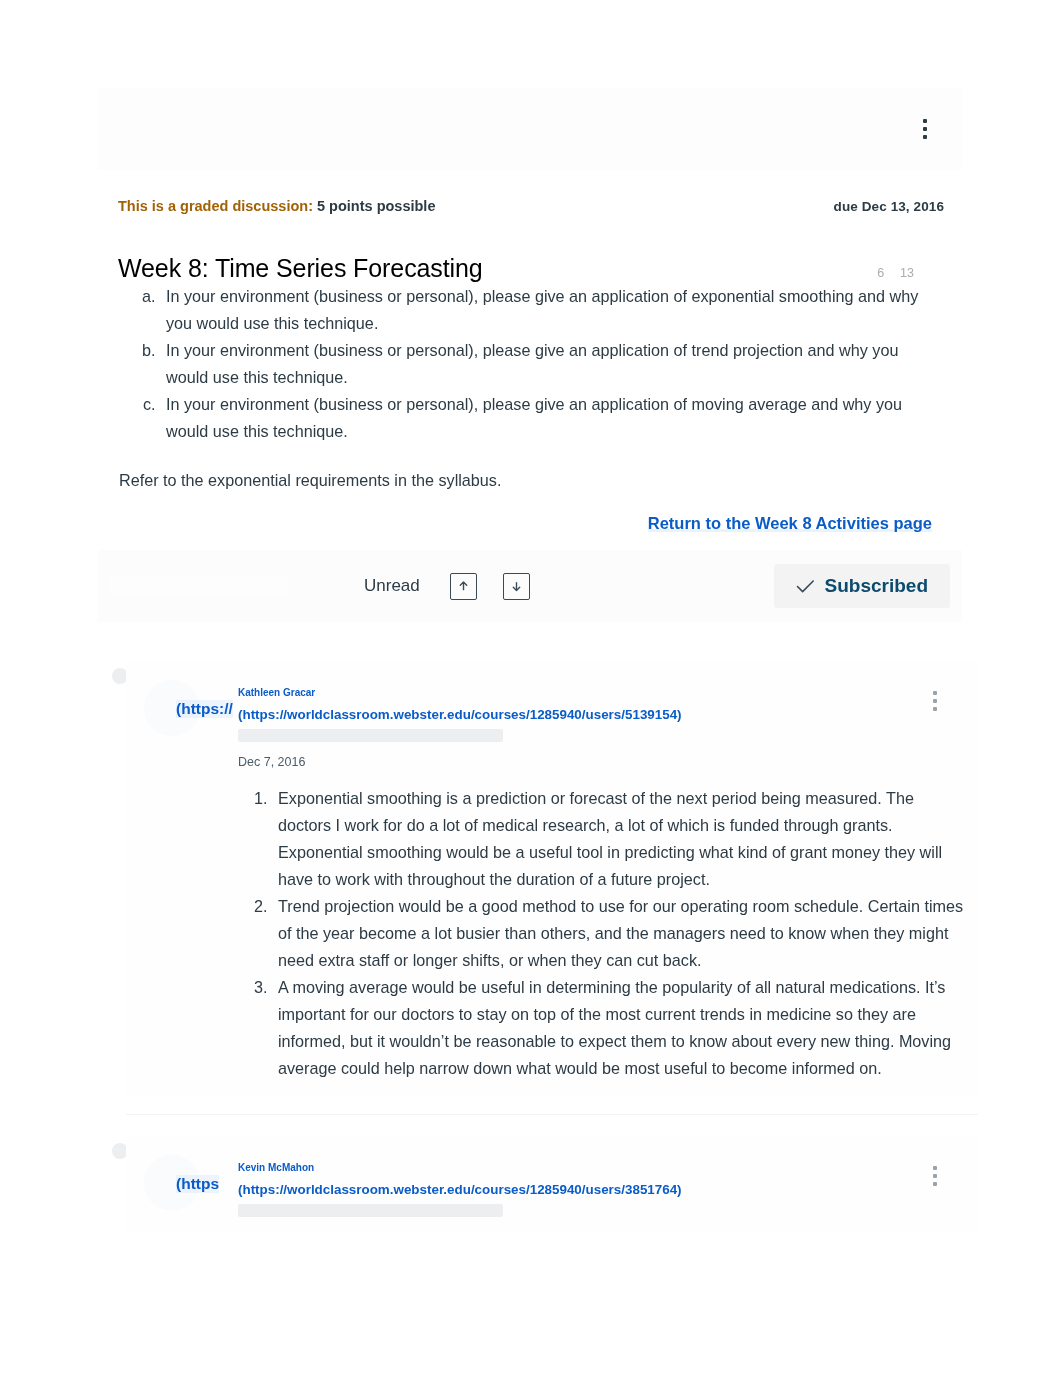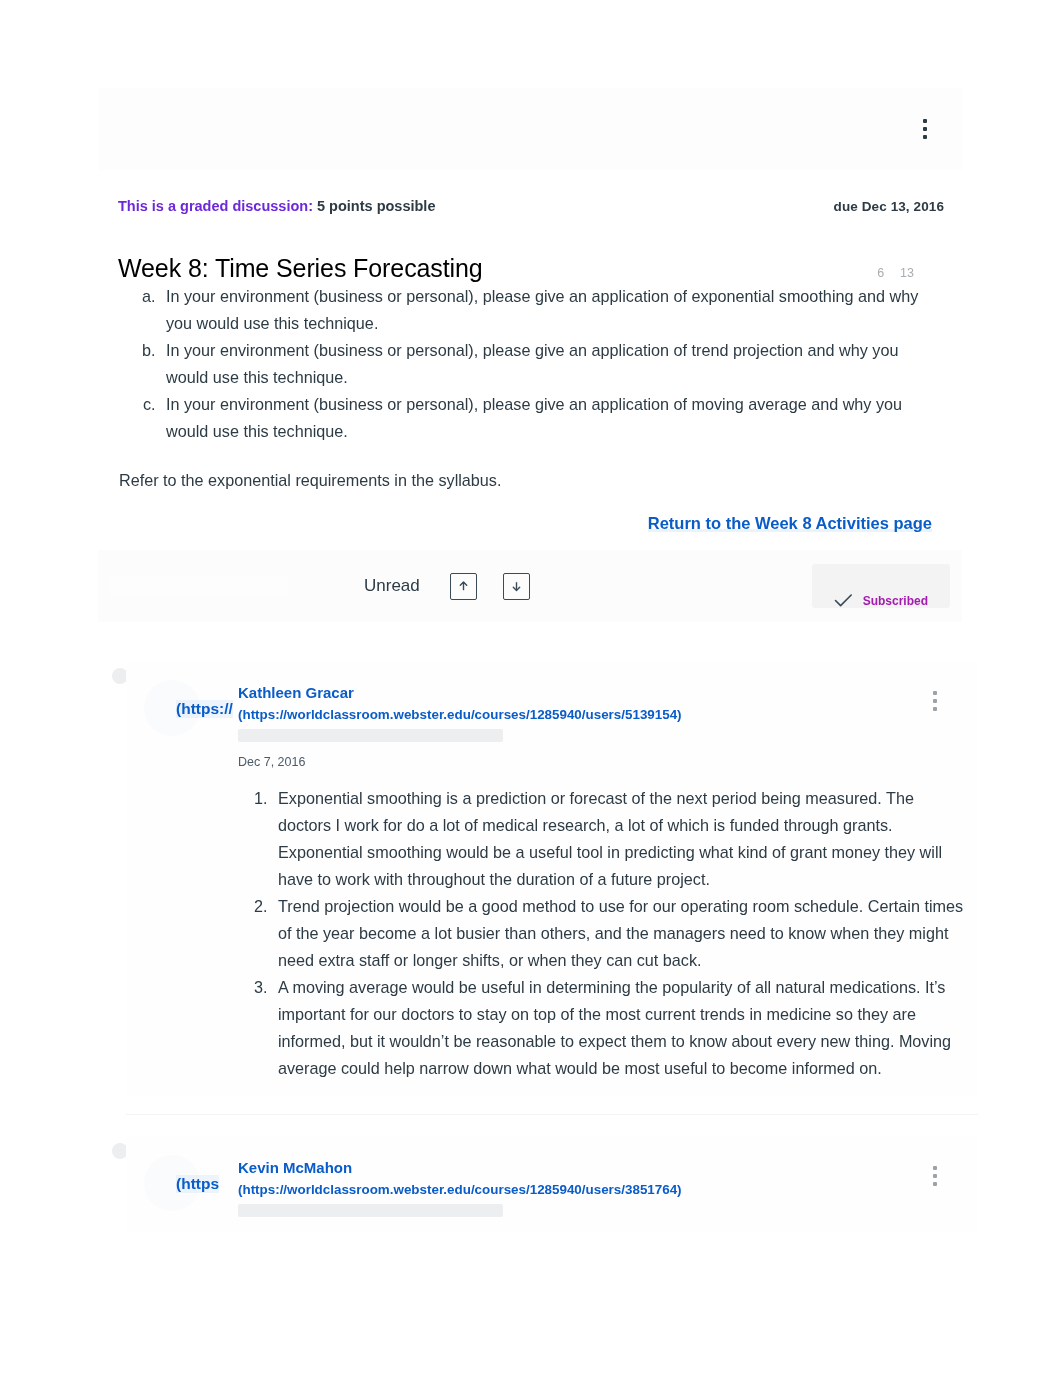--- a/index.html
+++ b/index.html
@@ -67,21 +67,21 @@
     position: absolute;
     left: 20px;
     right: 18px;
     top: 110px;
     display: flex;
     align-items: baseline;
     justify-content: space-between;
     font-size: 14.5px;
     font-weight: bold;
   }
-  .graded-label { color: #6d28d9; }
+  .graded-label { color: #a16207; }
   .graded-points { color: #2d3b45; font-weight: bold; }
   .due-date { color: #2d3b45; font-size: 13.5px; font-weight: bold; letter-spacing: 0.1px; }
 
   
   .title-row {
     position: absolute;
     left: 20px;
     right: 18px;
     top: 148px;
     display: flex;
@@ -184,29 +184,29 @@
   .arrow-btn:first-of-type { margin-left: 60px; }
   .arrow-btn svg { display: block; }
 
   .spacer { flex: 1; }
 
   .subscribed-btn {
     margin-right: 12px;
     height: 44px;
     padding: 0 22px;
     display: flex;
-    align-items: flex-end;
+    align-items: center;
     gap: 10px;
     background: #f2f3f2;
     border: none;
     border-radius: 3px;
     font-family: inherit;
-    font-size: 12px;
-    font-weight: bold;
-    color: #a21caf;
+    font-size: 19px;
+    font-weight: bold;
+    color: #0c4a6e;
     cursor: pointer;
   }
   .check-icon { display: block; }
 
   
   .replies {
     position: absolute;
     left: 98px;
     top: 640px;
     width: 880px;
@@ -259,21 +259,21 @@
     font-size: 15.5px;
     background: rgba(222,234,247,0.5);
   }
   .author-block {
     margin-left: 38px;
     padding-top: 2px;
   }
   .author-name {
     color: #0a5cc8;
     font-weight: bold;
-    font-size: 15px;
+    font-size: 10px;
     line-height: 22px;
     text-decoration: none;
     display: inline-block;
     text-align: center;
   }
   .author-link {
     display: block;
     color: #0a5cc8;
     font-weight: bold;
     font-size: 13.4px;

